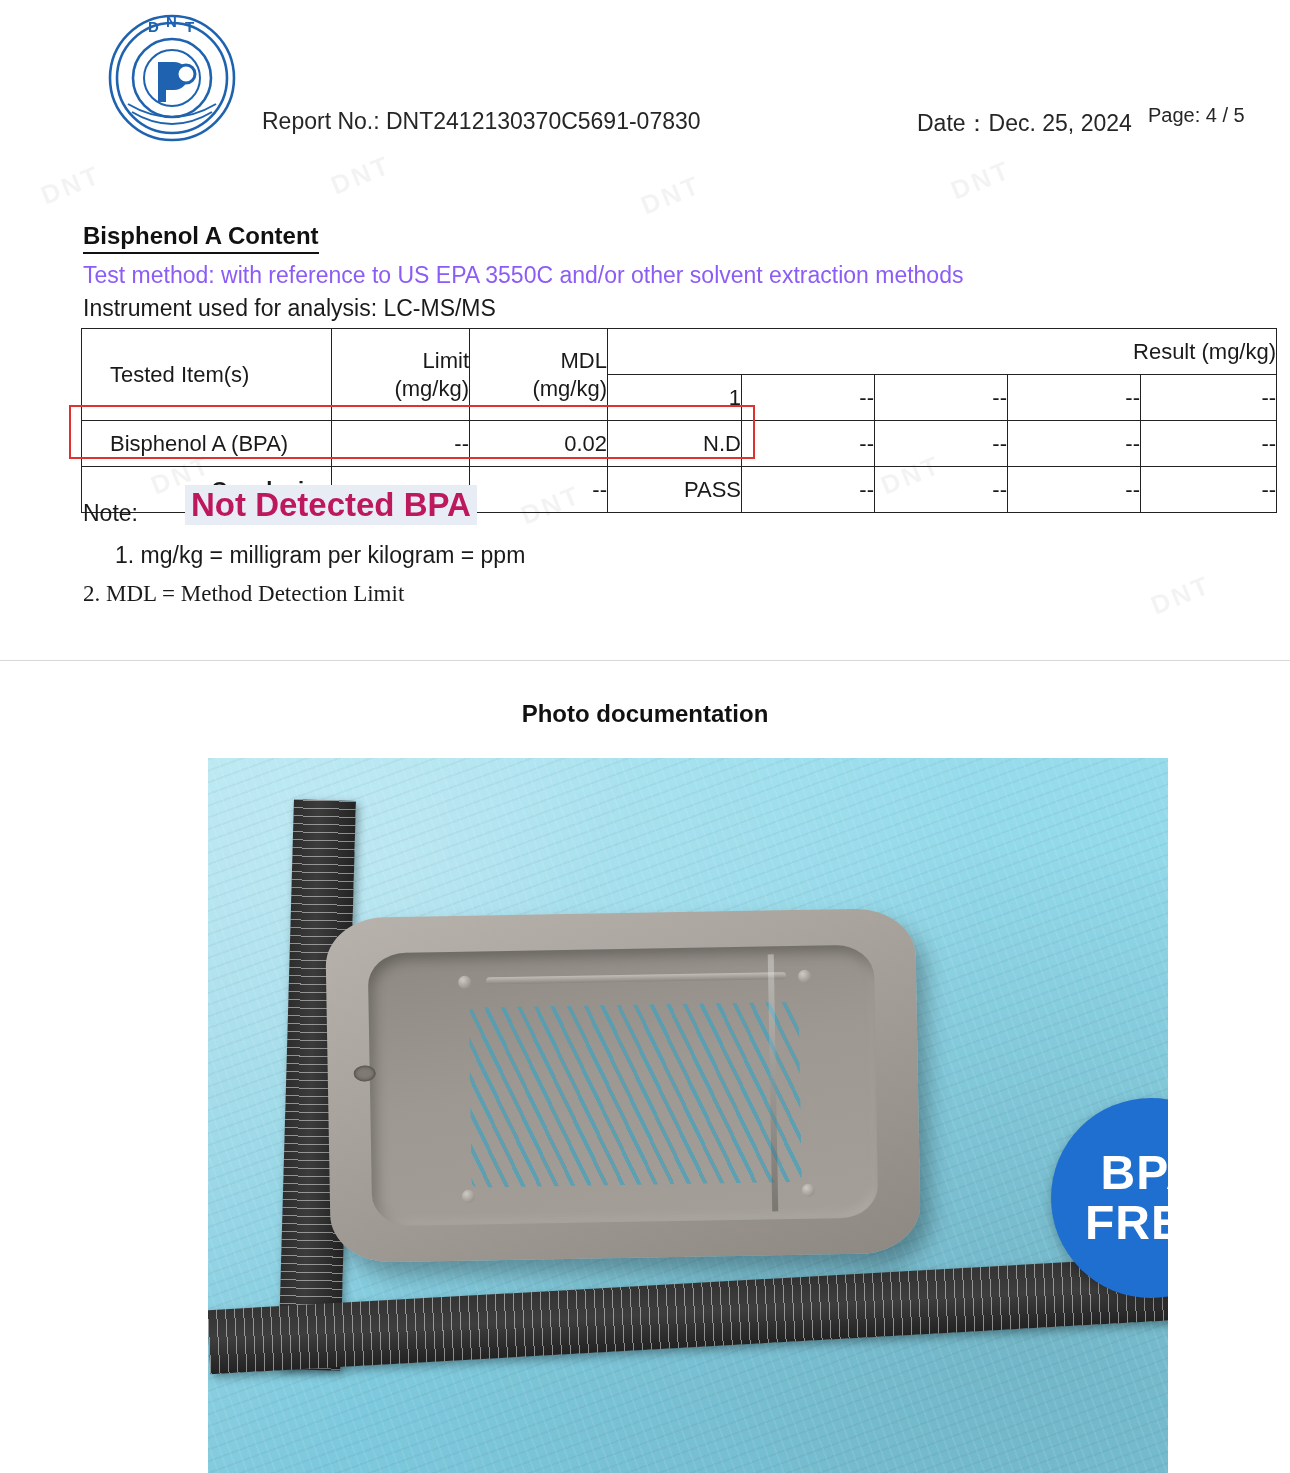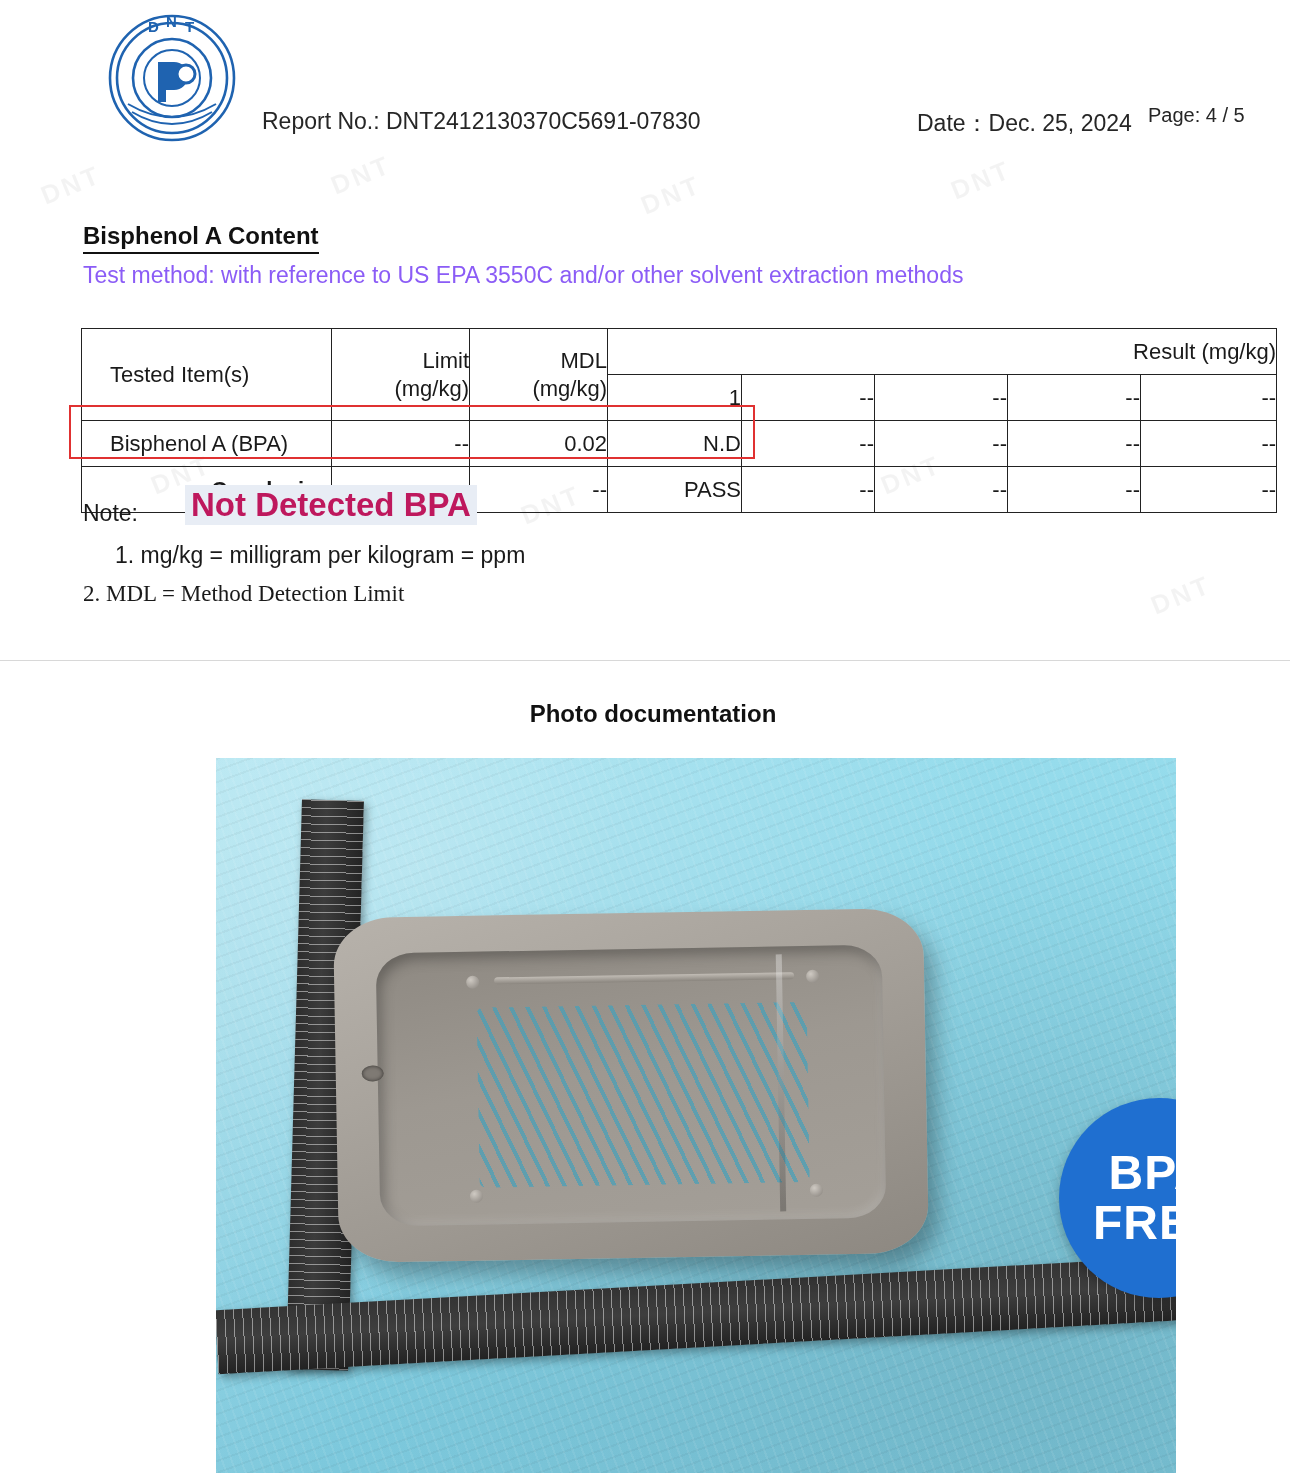--- a/index.html
+++ b/index.html
@@ -172,21 +172,21 @@
     font-weight: bold;
     letter-spacing: 3px;
     transform: rotate(-22deg);
     pointer-events: none;
     user-select: none;
   }
 
   
   .photo-section {
     position: absolute;
-    left: 8px;
+    left: 0;
     top: 680px;
     width: 1270px;
     height: 793px;
   }
   .photo-title {
     position: absolute;
     left: 0;
     top: 20px;
     width: 1290px;
     text-align: center;
@@ -392,20 +392,21 @@
   <div class="wm" style="left:330px; top:0px;">DNT</div>
   <div class="wm" style="left:640px; top:20px;">DNT</div>
   <div class="wm" style="left:950px; top:5px;">DNT</div>
   <div class="wm" style="left:150px; top:300px;">DNT</div>
   <div class="wm" style="left:520px; top:330px;">DNT</div>
   <div class="wm" style="left:880px; top:300px;">DNT</div>
   <div class="wm" style="left:1150px;top:420px;">DNT</div>
 
   <div class="section-title">Bisphenol A Content</div>
   <div class="test-method">Test method: with reference to US EPA 3550C and/or other solvent extraction methods</div>
+  <div class="instrument">Instrument used for analysis: LC-MS/MS</div>
 
   <table class="result-table">
     <colgroup>
       <col style="width:250px">
       <col style="width:138px">
       <col style="width:138px">
       <col style="width:134px">
       <col style="width:133px">
       <col style="width:133px">
       <col style="width:133px">

